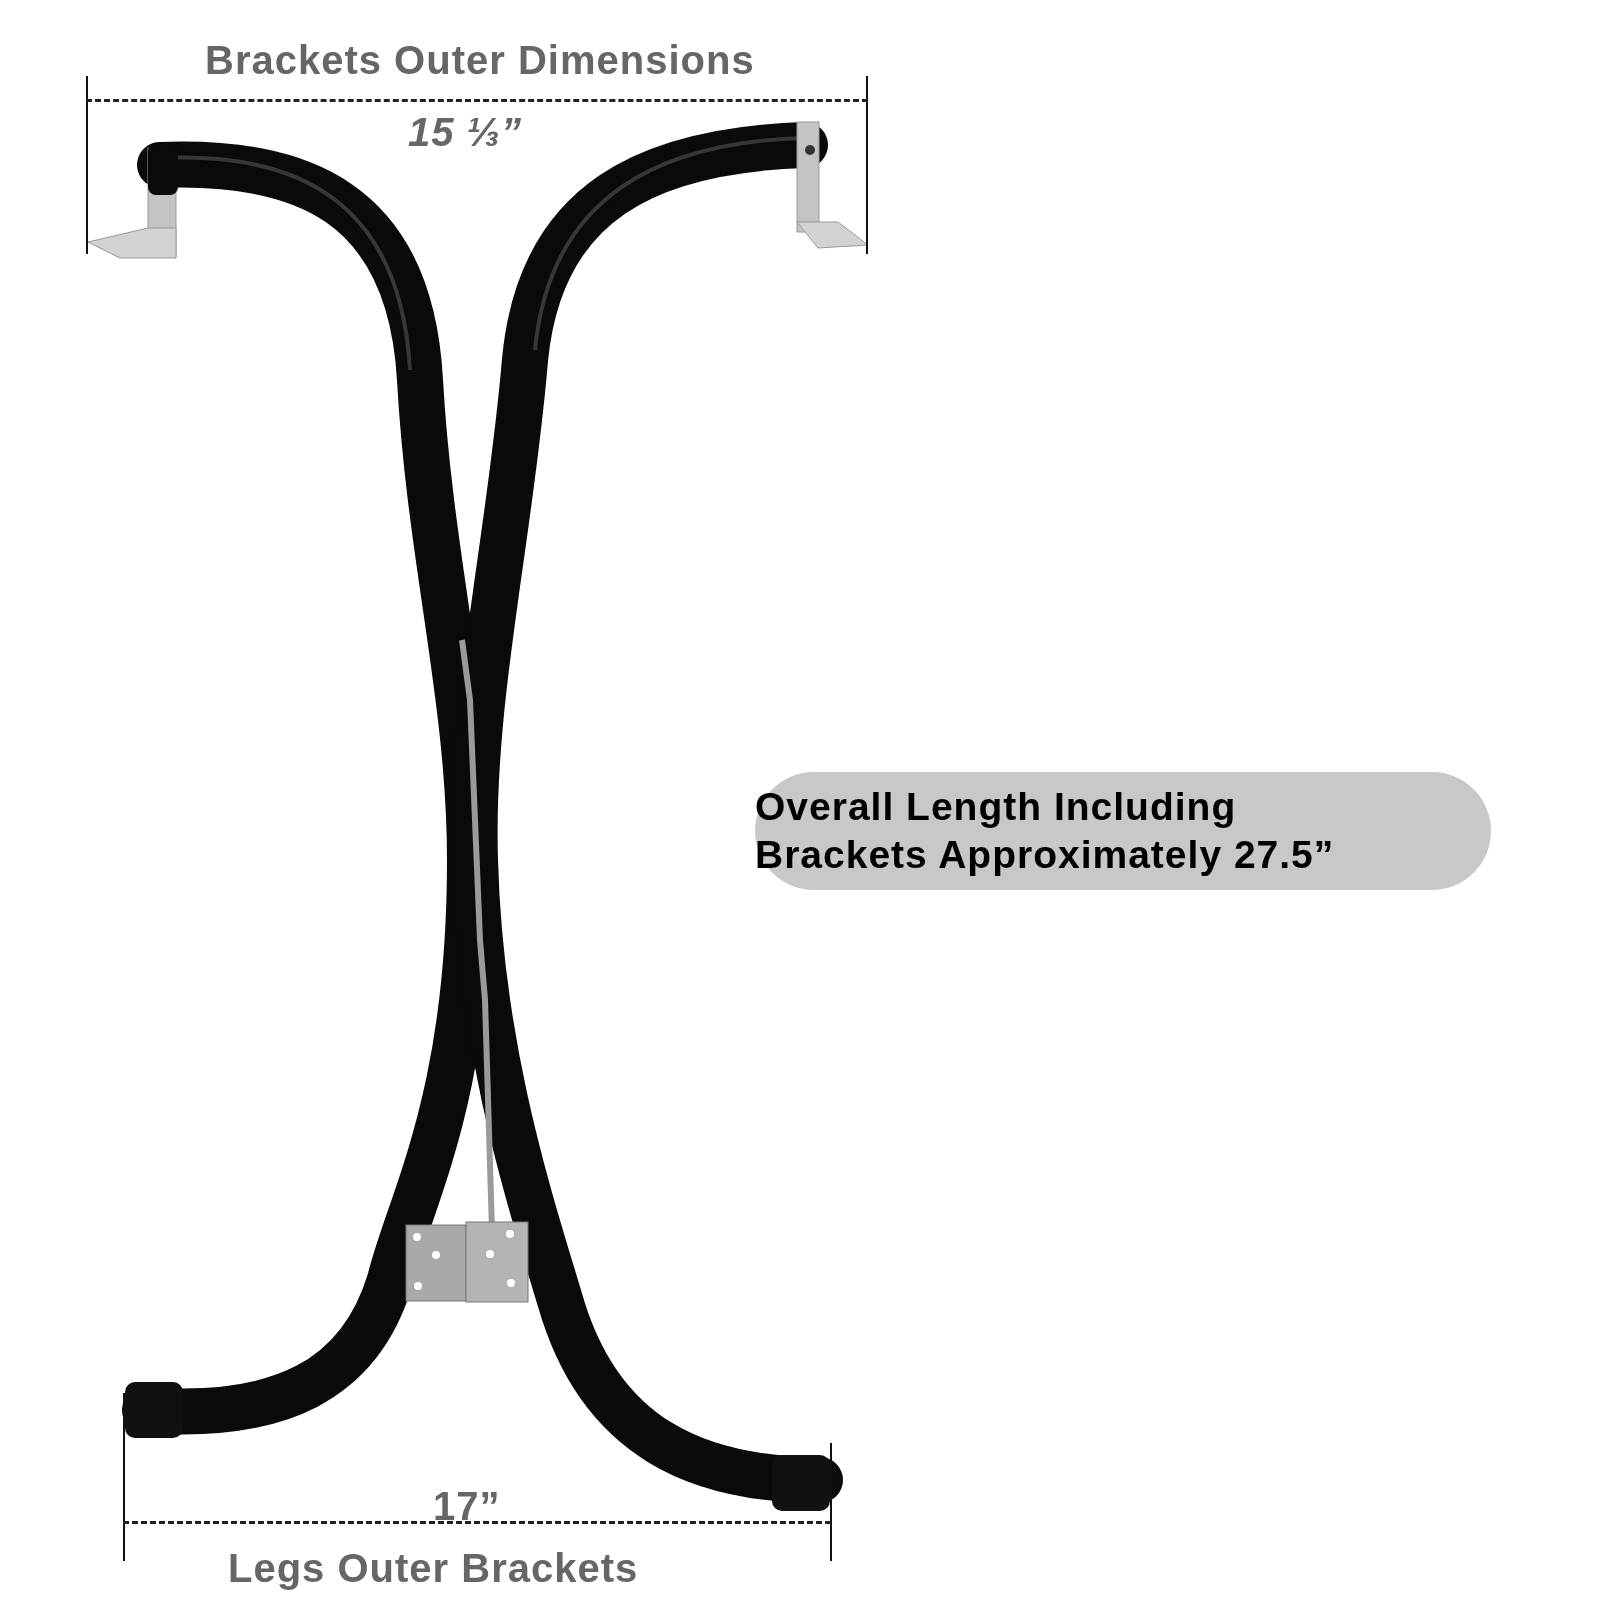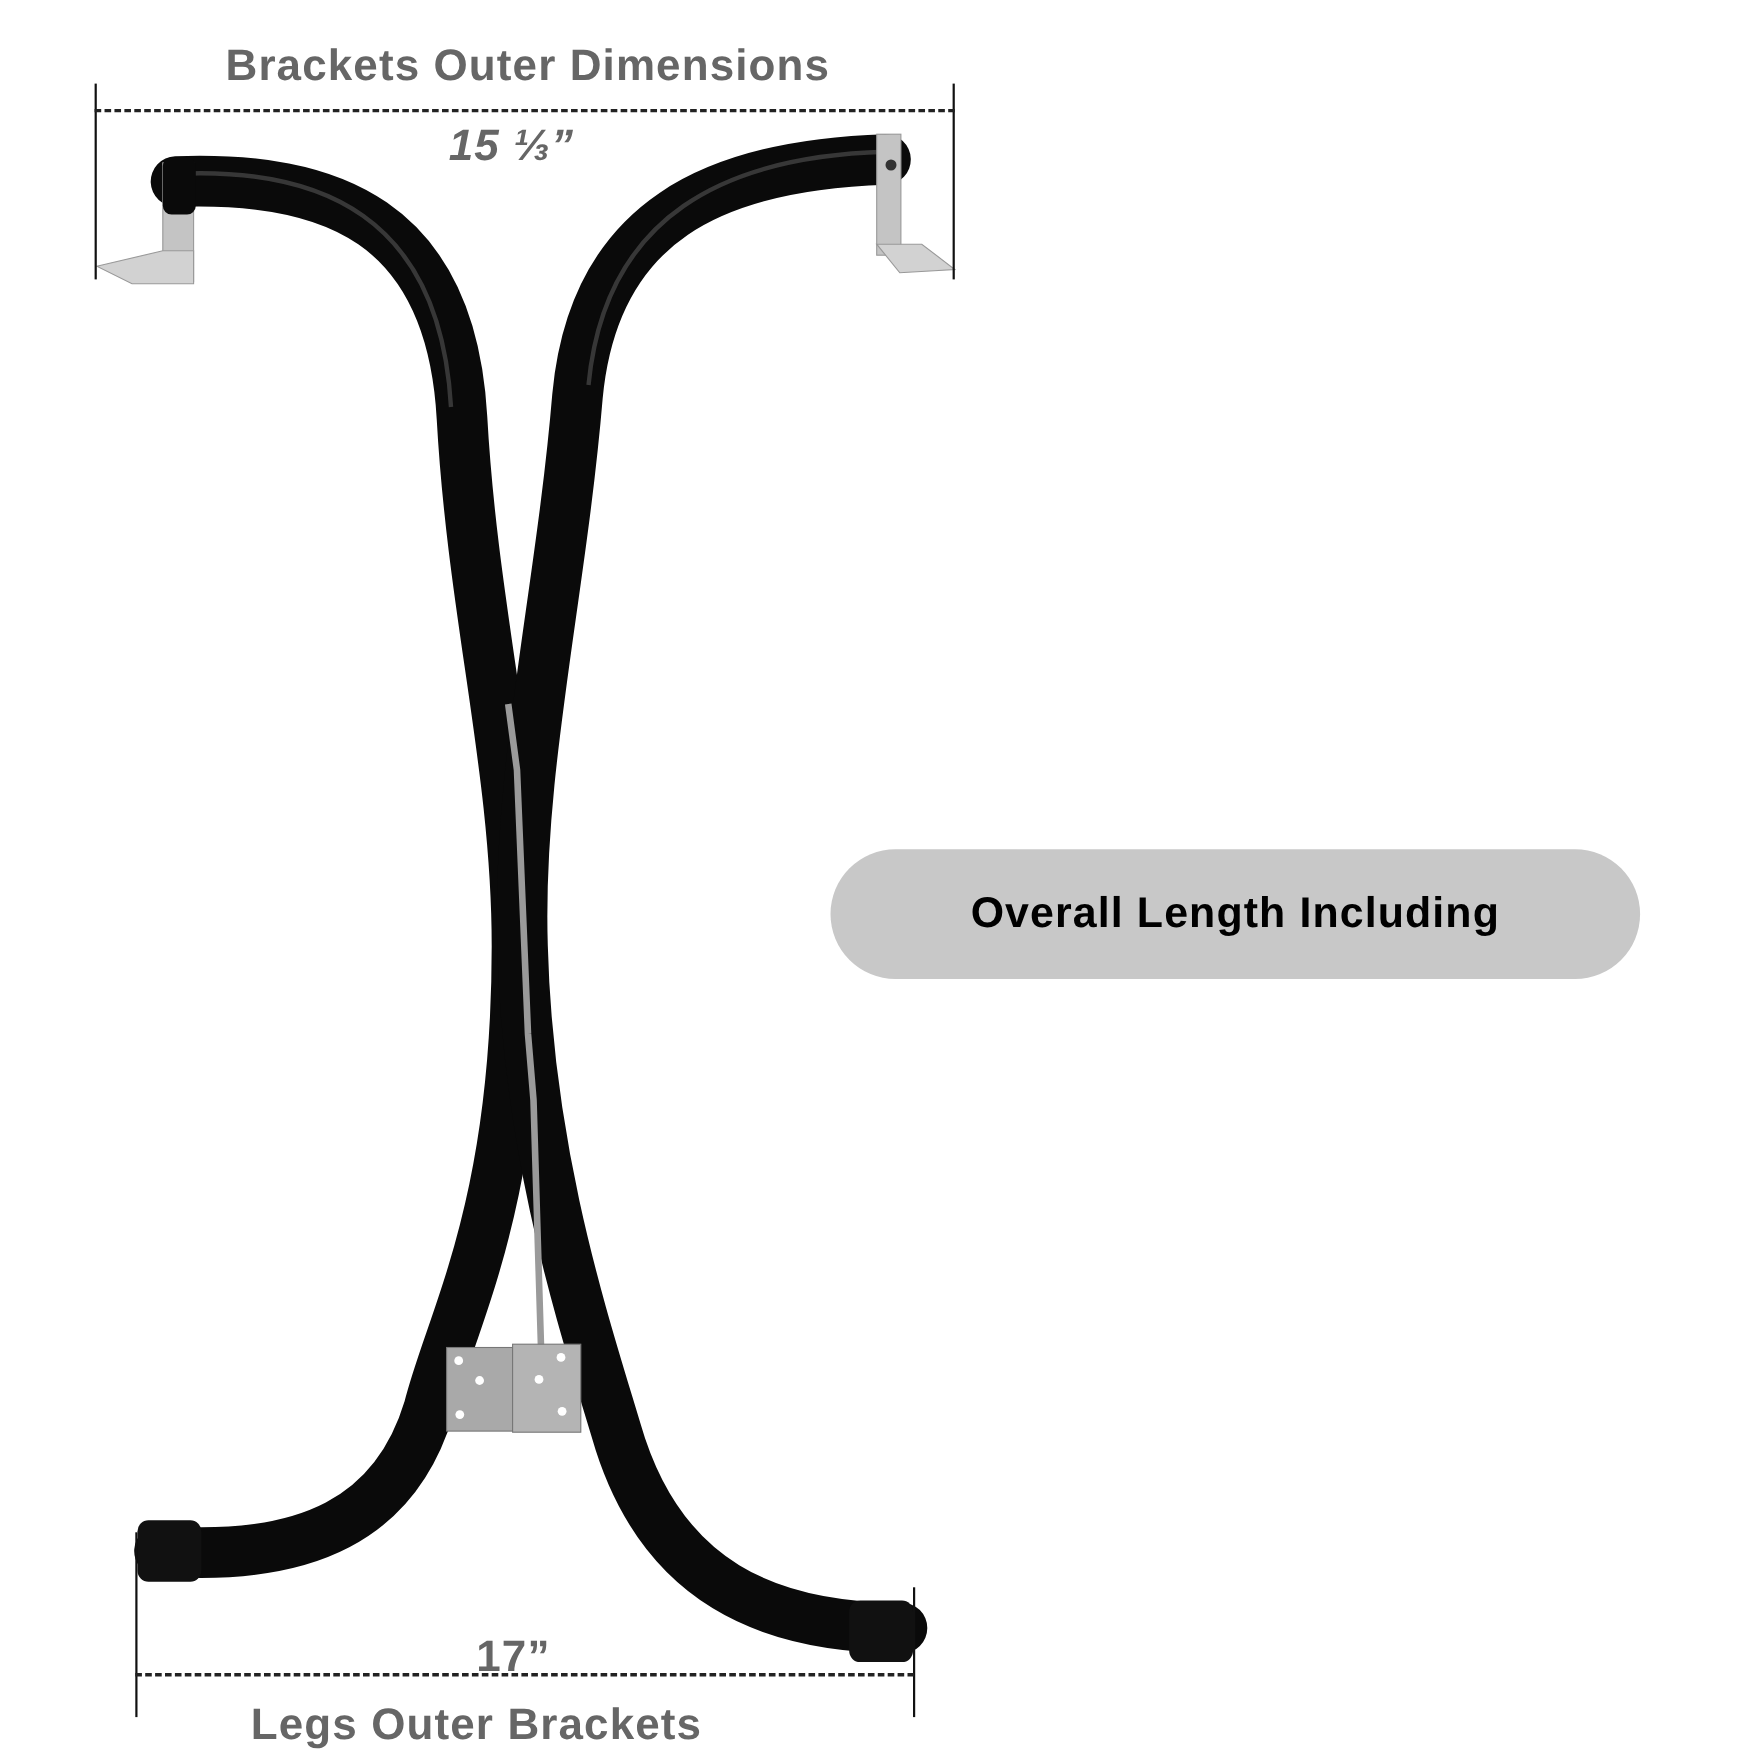--- a/index.html
+++ b/index.html
@@ -5,21 +5,21 @@
     html, body { margin:0; padding:0; background:#ffffff; }
     body { width:1600px; height:1600px; position:relative; overflow:hidden; font-family:"Liberation Sans", sans-serif; }
     .label { position:absolute; font-weight:bold; color:#666666; white-space:nowrap; letter-spacing:1px; }
     #top-title { left:205px; top:38px; font-size:40px;text-align:center; }
     #top-dim { left:408px; top:110px; font-size:40px;font-style:italic; }
     #bottom-dim { left:433px; top:1484px; font-size:40px; }
     #bottom-title { left:228px; top:1546px; font-size:40px; }
     .dash { position:absolute; height:0; border-top:3px dashed #222; }
     .tick { position:absolute; width:2px; background:#111; }
     #pill { position:absolute; left:755px; top:772px; width:736px; height:118px; background:#c8c8c8; border-radius:60px;
-            display:flex; flex-direction:column; align-items:center; justify-content:center; }
+            display:flex; flex-direction:column; align-items:flex-start; justify-content:center; }
     #pill span { font-weight:bold; font-size:39px; color:#000; line-height:48px; letter-spacing:1px; white-space:nowrap; }
     svg { position:absolute; left:0; top:0; }
   </style>
 </head>
 <body>
 
 <svg width="1600" height="1600">
 
   <path d="M160,165 C300,160 410,200 420,380 C430,560 470,700 470,860 C470,1100 410,1200 390,1280 C360,1380 280,1420 145,1410" fill="none" stroke="#0a0a0a" stroke-width="46" stroke-linecap="round"></path>
   <path d="M160,158 C290,152 400,195 410,370" fill="none" stroke="#555" stroke-width="4" opacity="0.6"></path>
@@ -61,16 +61,17 @@
 
 <div class="tick" style="left:123px; top:1393px; height:168px;"></div>
 <div class="tick" style="left:830px; top:1443px; height:118px;"></div>
 <div class="dash" style="left:123px; top:1521px; width:708px;"></div>
 
 <div class="label" id="top-title">Brackets Outer Dimensions</div>
 <div class="label" id="top-dim">15 ⅓”</div>
 
 <div id="pill">
   <span>Overall Length Including</span>
+  <span>Brackets Approximately 27.5”</span>
 </div>
 
 <div class="label" id="bottom-dim">17”</div>
 <div class="label" id="bottom-title">Legs Outer Brackets</div>
 
 </body></html>

